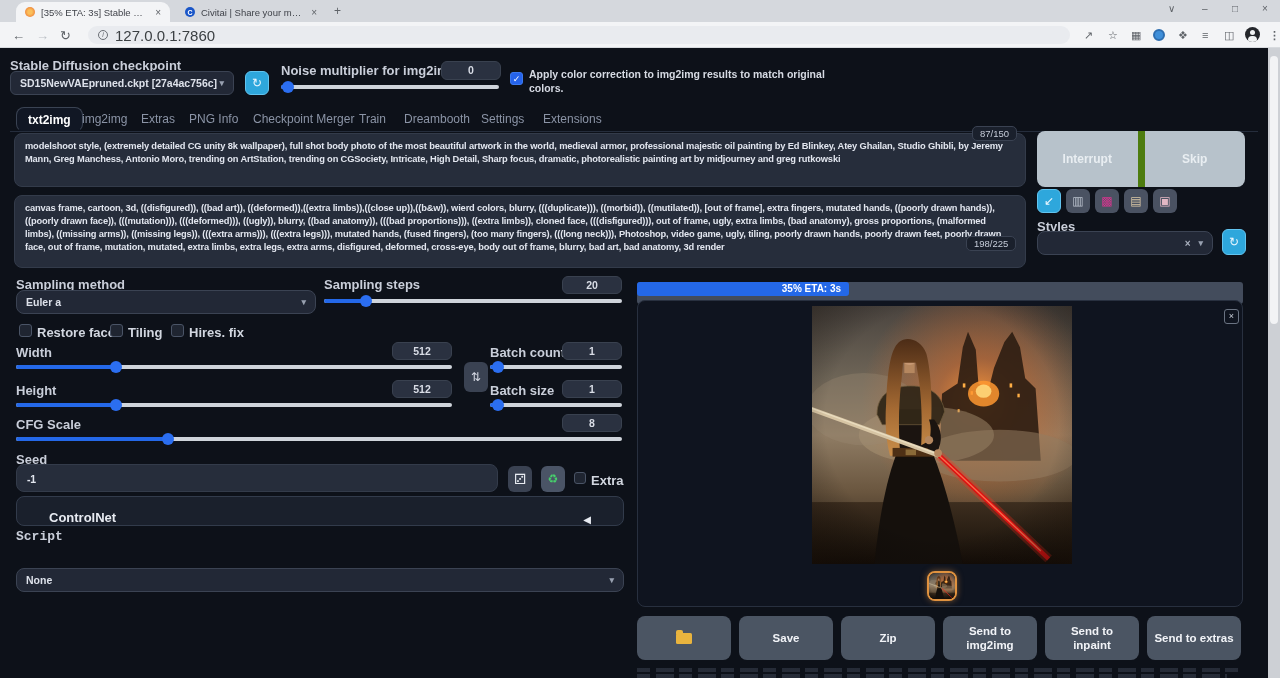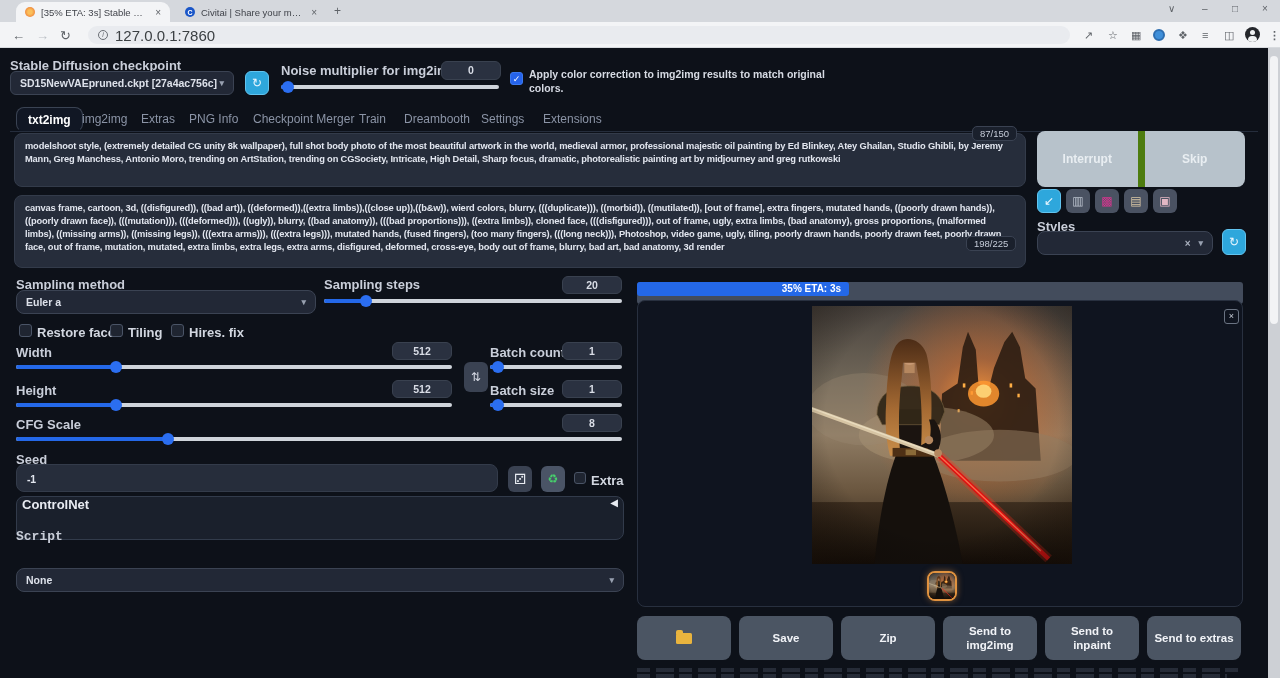--- a/index.html
+++ b/index.html
@@ -83,22 +83,22 @@
 
   .outbtn { position:absolute; top:616px; width:94px; height:44px; background:#4b5563; border-radius:8px;
             color:#f1f3f7; font-size:11.5px; font-weight:700; display:flex; align-items:center;
             justify-content:center; text-align:center; line-height:14px; padding:0 6px; }
   .folder-shape { position:relative; width:16px; height:11px; background:#e9b43e; border-radius:1.5px; }
   .folder-shape::before { content:""; position:absolute; left:0; top:-3px; width:7px; height:4px;
                           background:#e9b43e; border-radius:2px 2px 0 0; }
   .infoline { position:absolute; height:4px; opacity:.55;
               background:repeating-linear-gradient(90deg,#3a4150 0 13px, transparent 13px 19px, #3a4150 19px 37px, transparent 37px 42px); }
 
-  .accordion { position:absolute; left:16px; top:496px; width:608px; height:44px; background:#1a202c;
-               border:1px solid #323b4b; border-radius:8px; display:flex; align-items:flex-start; padding:0 5px; }
+  .accordion { position:absolute; left:16px; top:496px; width:608px; height:30px; background:#1a202c;
+               border:1px solid #323b4b; border-radius:8px; display:flex; align-items:flex-end; padding:0 32px; }
   .accordion .t { font-size:13px; font-weight:700; color:#e8ebf2; }
   .accordion .arr { margin-left:auto; color:#e8ebf2; font-size:10px; }
 
   svg.art { display:block; width:100%; height:100%; }
 </style>
 </head>
 <body>
 
 <div class="screen">
 

